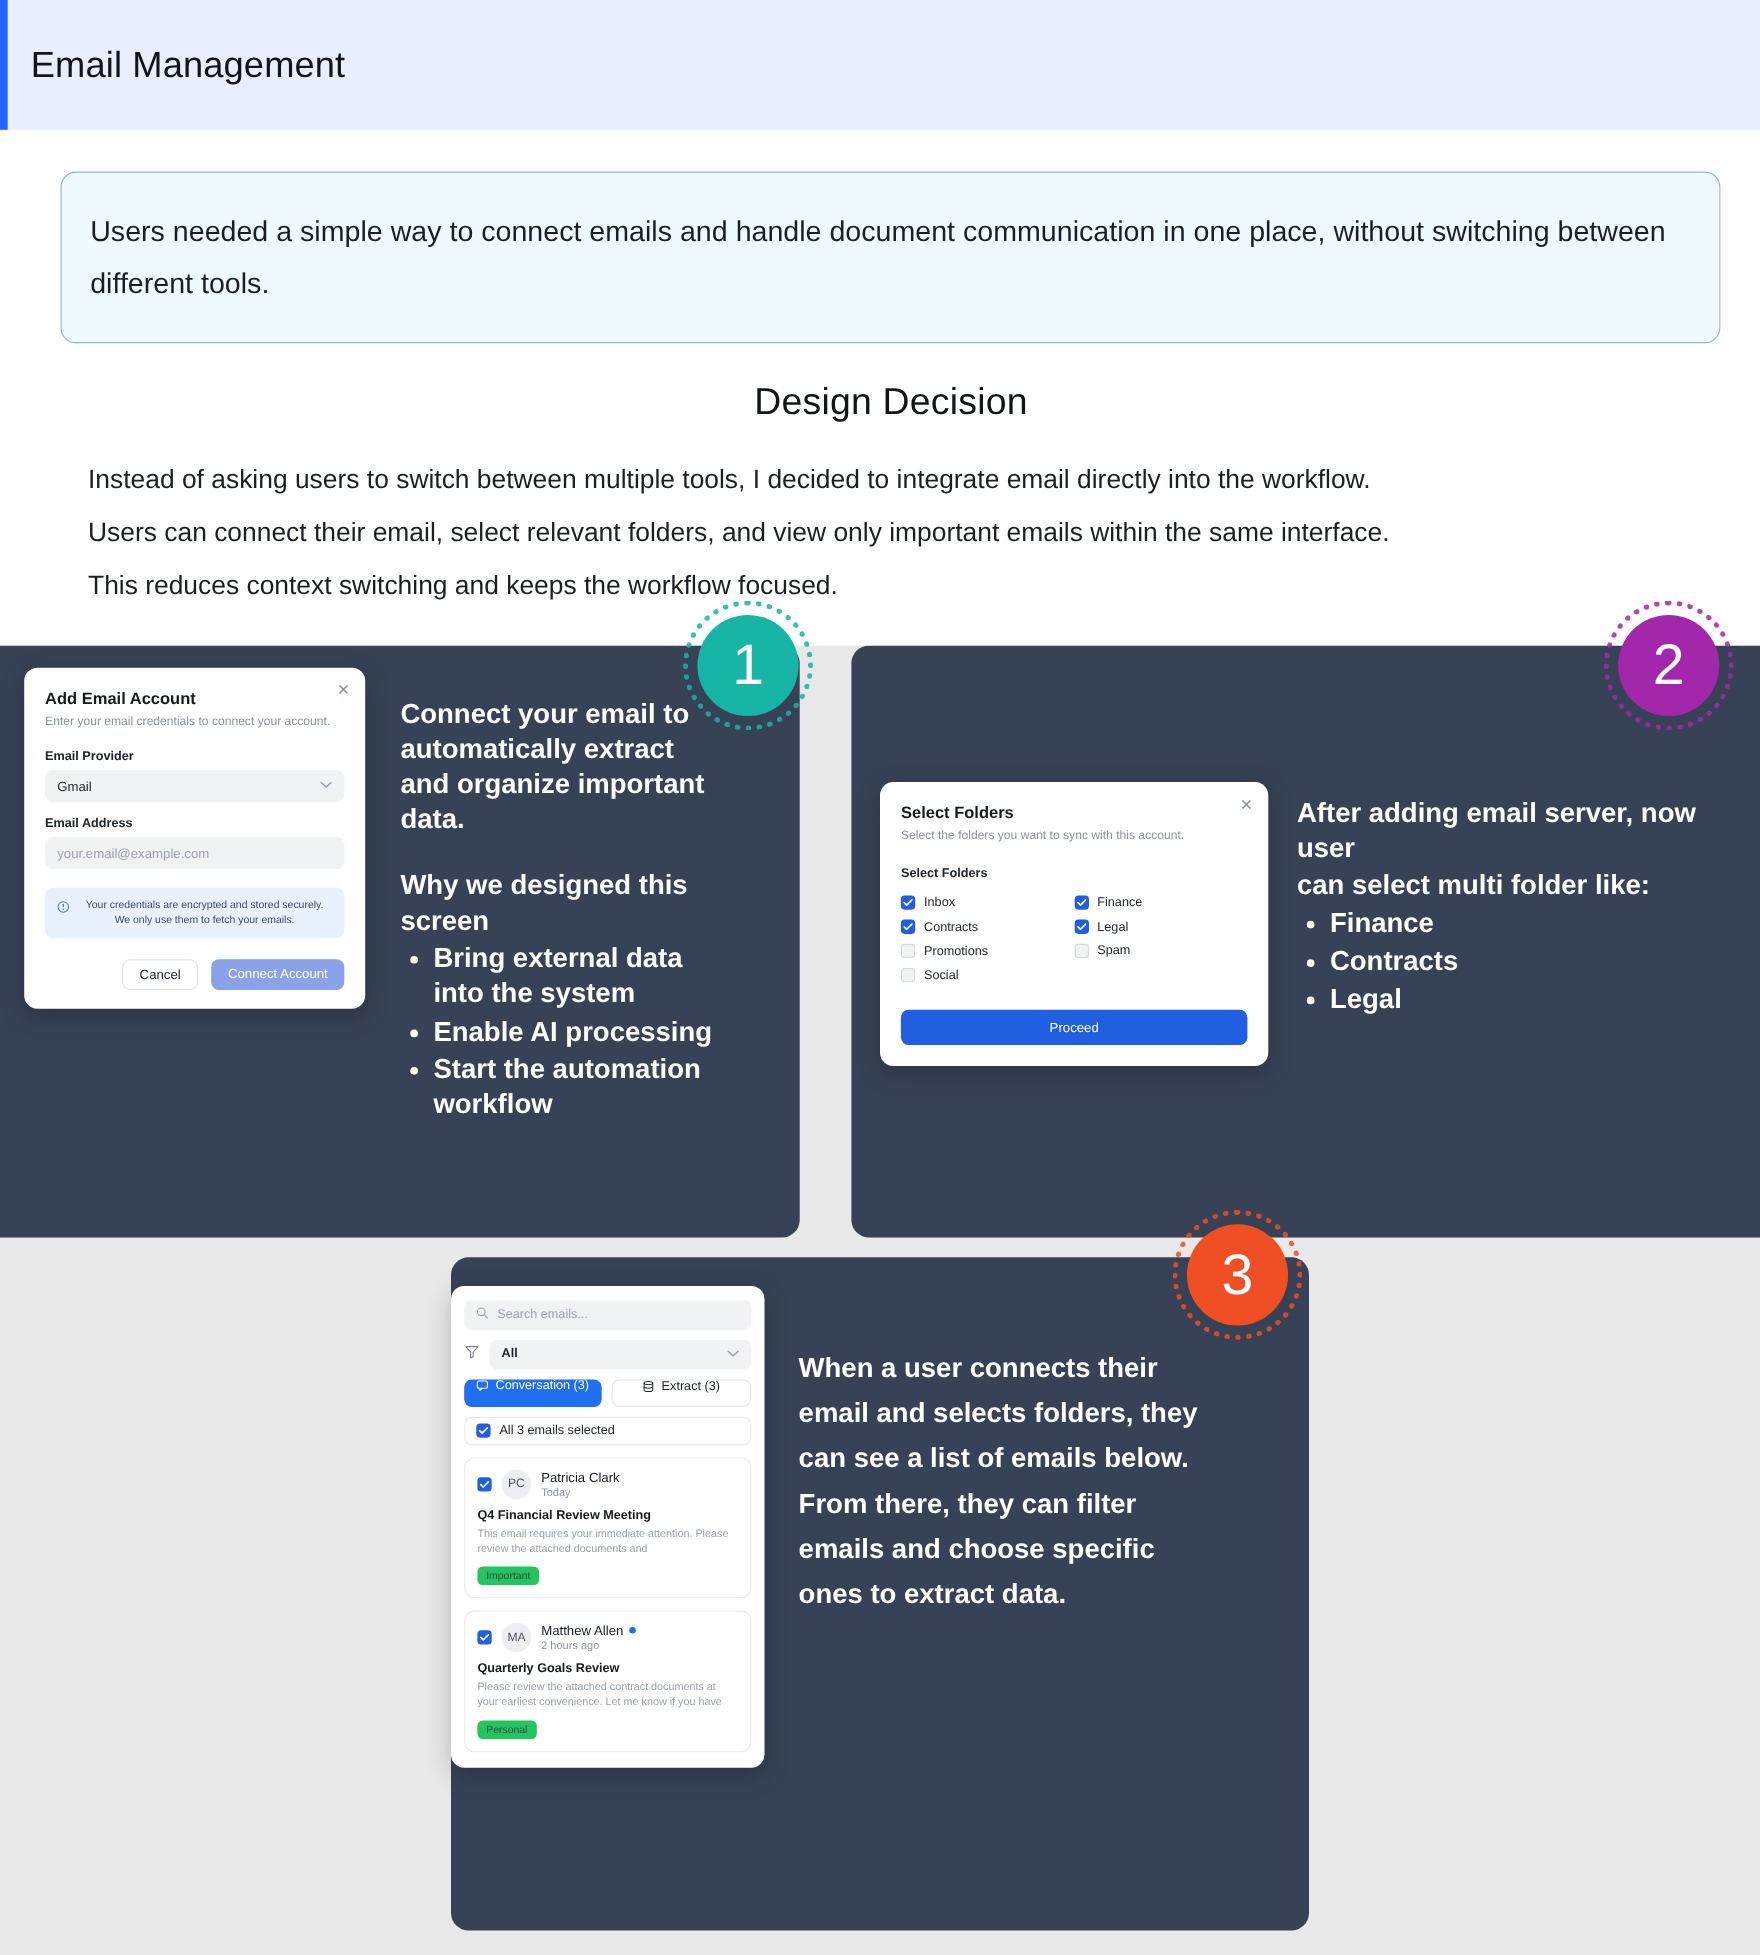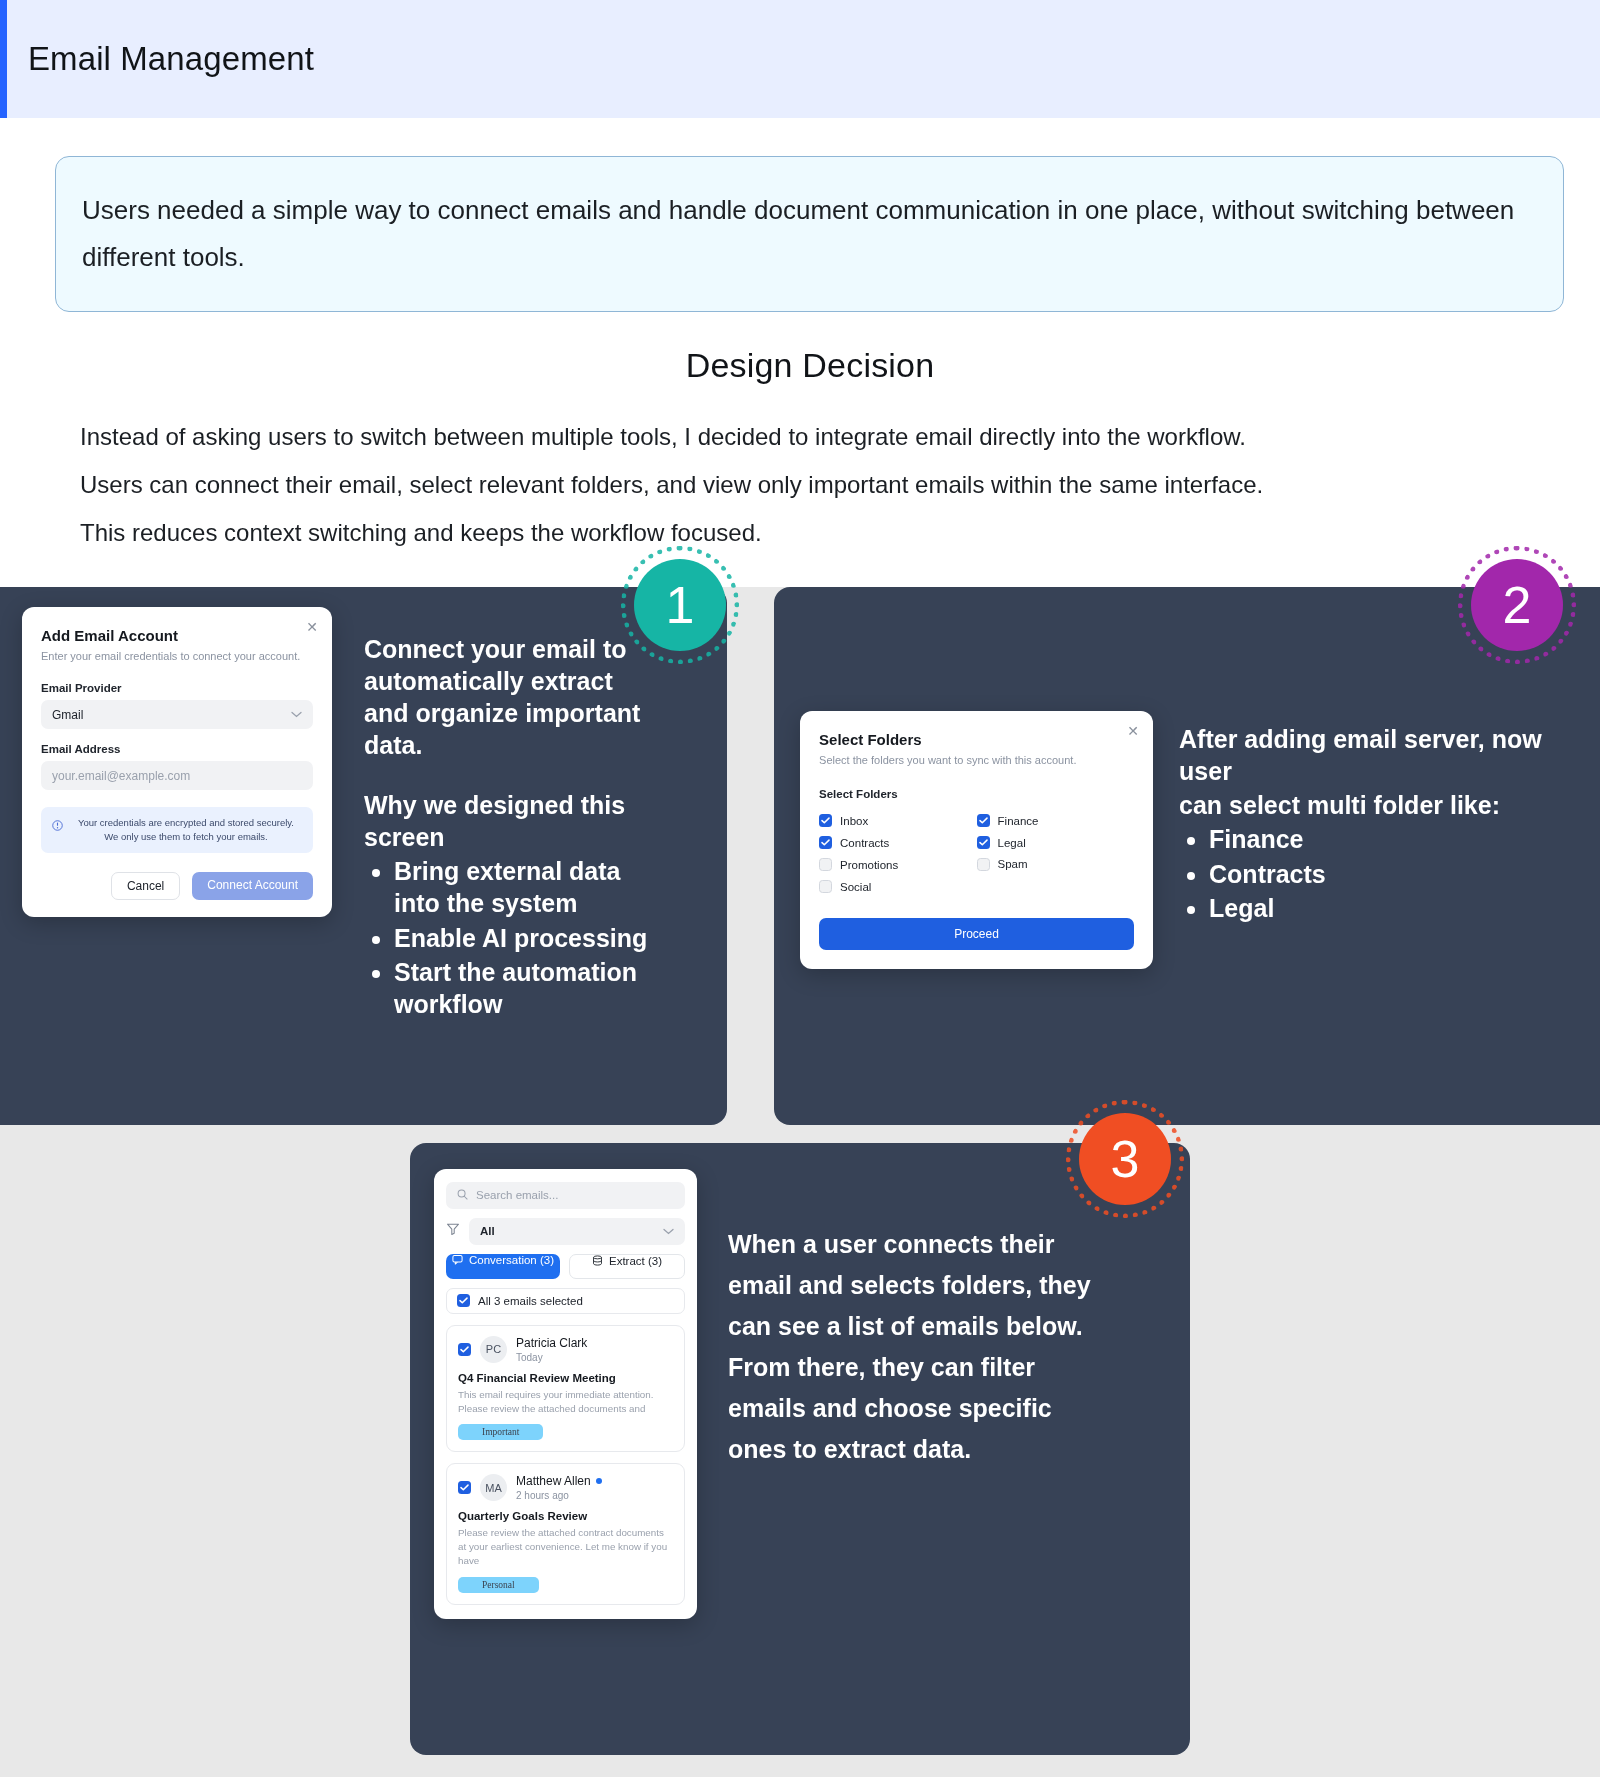--- a/index.html
+++ b/index.html
@@ -236,22 +236,22 @@
     display: flex; align-items: center; justify-content: center;
     font-size: 11px; color: #4a5261; flex: 0 0 auto;
   }
   .em-name { font-size: 12px; color: #15191f; display: flex; align-items: center; gap: 5px; }
   .em-time { font-size: 10px; color: #8b93a1; margin-top: 2px; }
   .em-dot { width: 6px; height: 6px; border-radius: 50%; background: #1f6ff0; display: inline-block; }
   .em-subject { font-size: 11.5px; font-weight: bold; color: #15191f; margin-top: 9px; }
   .em-body { font-size: 9.8px; color: #9aa1ad; line-height: 1.42; margin-top: 4px; }
   .em-tag {
     display: inline-block; margin-top: 9px;
-    background: #7dd3fc; color: #3b424e; border-radius: 5px;
-    font-size: 9.5px; padding: 3px 24px; font-family: Liberation Serif, serif;
+    background: #22c55e; color: #3b424e; border-radius: 5px;
+    font-size: 9.5px; padding: 3px 8px;
   }
 </style>
 </head>
 <body>
 
 <div class="header-band">
   <div class="header-title">Email Management</div>
 </div>
 
 <div class="intro-wrap">
@@ -413,21 +413,21 @@
     </div>
   </div>
 
   <div class="panel panel-3">
 
     <div class="badge-ring" style="color:#f04e23; right:6px; top:-43px;"></div>
     <div class="badge" style="background:#f04e23; right:19px; top:-30px;">
       <span>3</span>
     </div>
 
-    <div class="mock" style="width:263px; margin-left:24px; padding:13px 12px 14px 12px; align-self:flex-start;">
+    <div class="mock" style="width:285px; padding:13px 12px 14px 12px; align-self:flex-start;">
 
       <div class="em-search">
         <span>
           <svg width="11" height="11" viewBox="0 0 12 12">
               <circle cx="5" cy="5" r="3.8" stroke="#9aa1ad" stroke-width="1.1" fill="none"></circle>
               <path d="M7.9 7.9L11 11" stroke="#9aa1ad" stroke-width="1.1" stroke-linecap="round"></path>
             </svg>
         </span>
         <span>Search emails...</span>
       </div>

